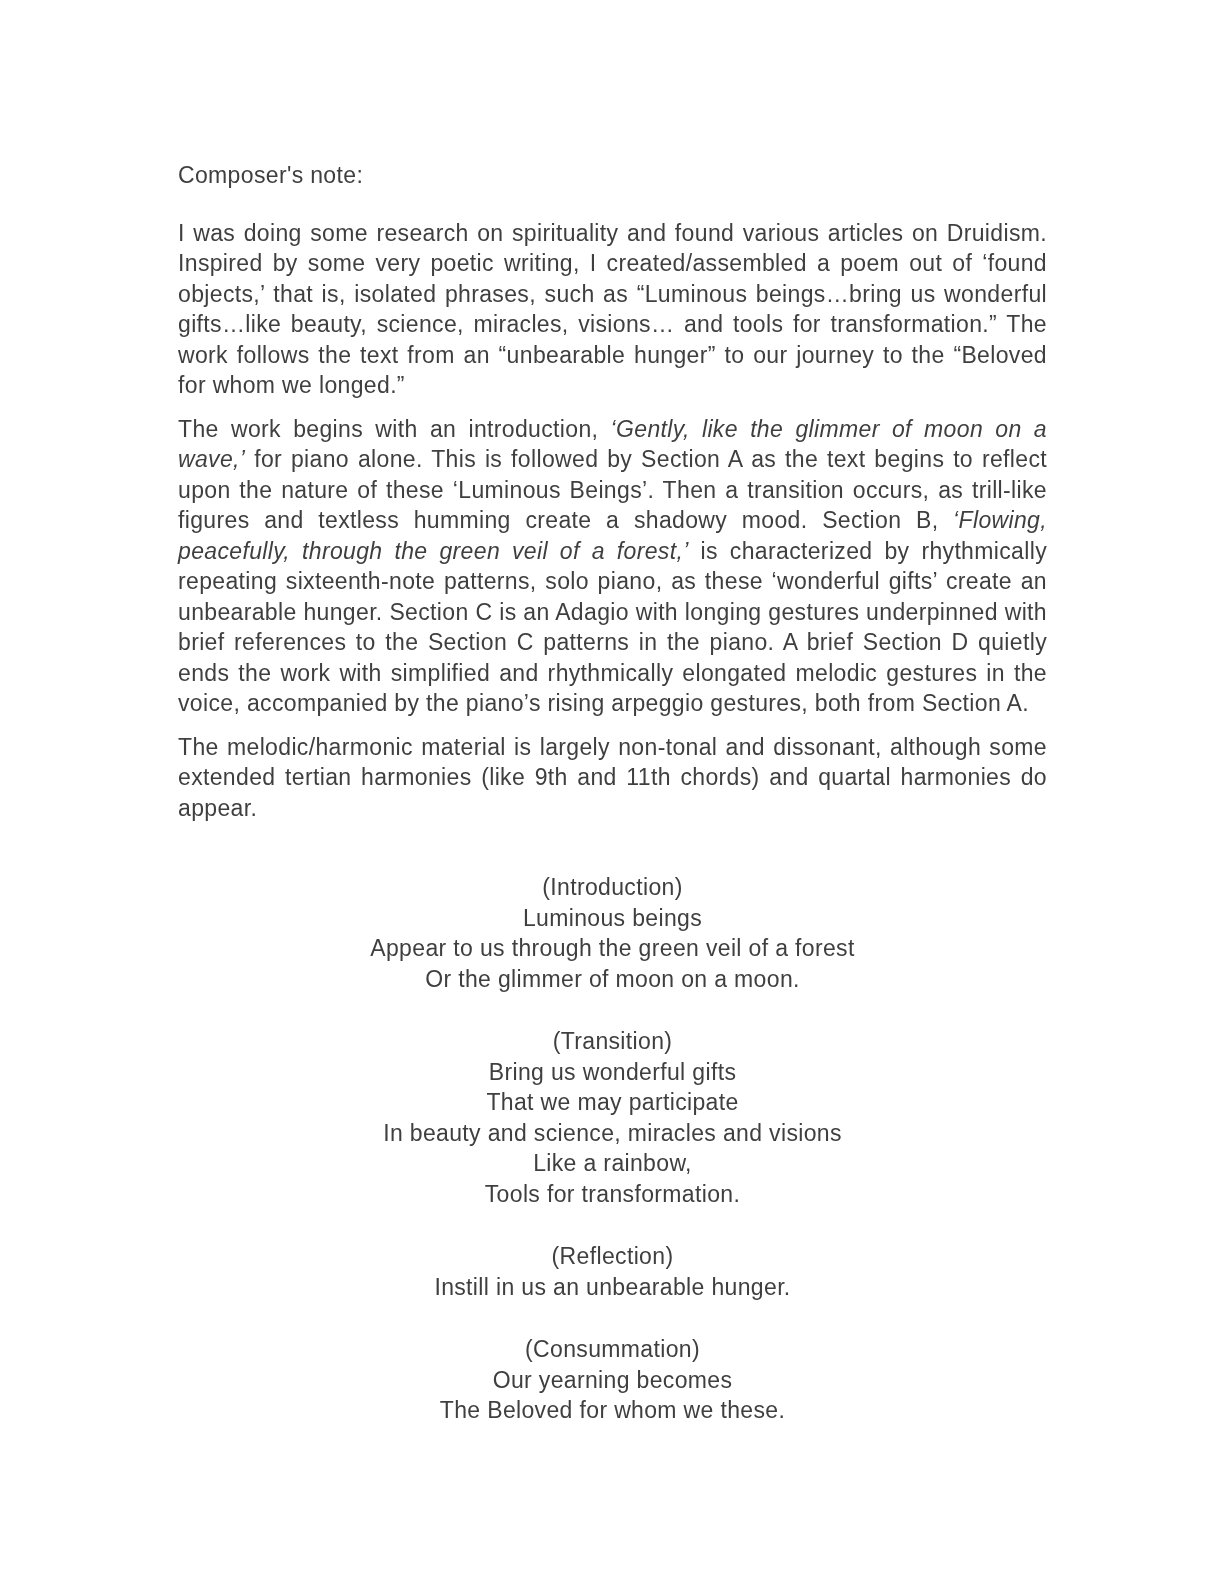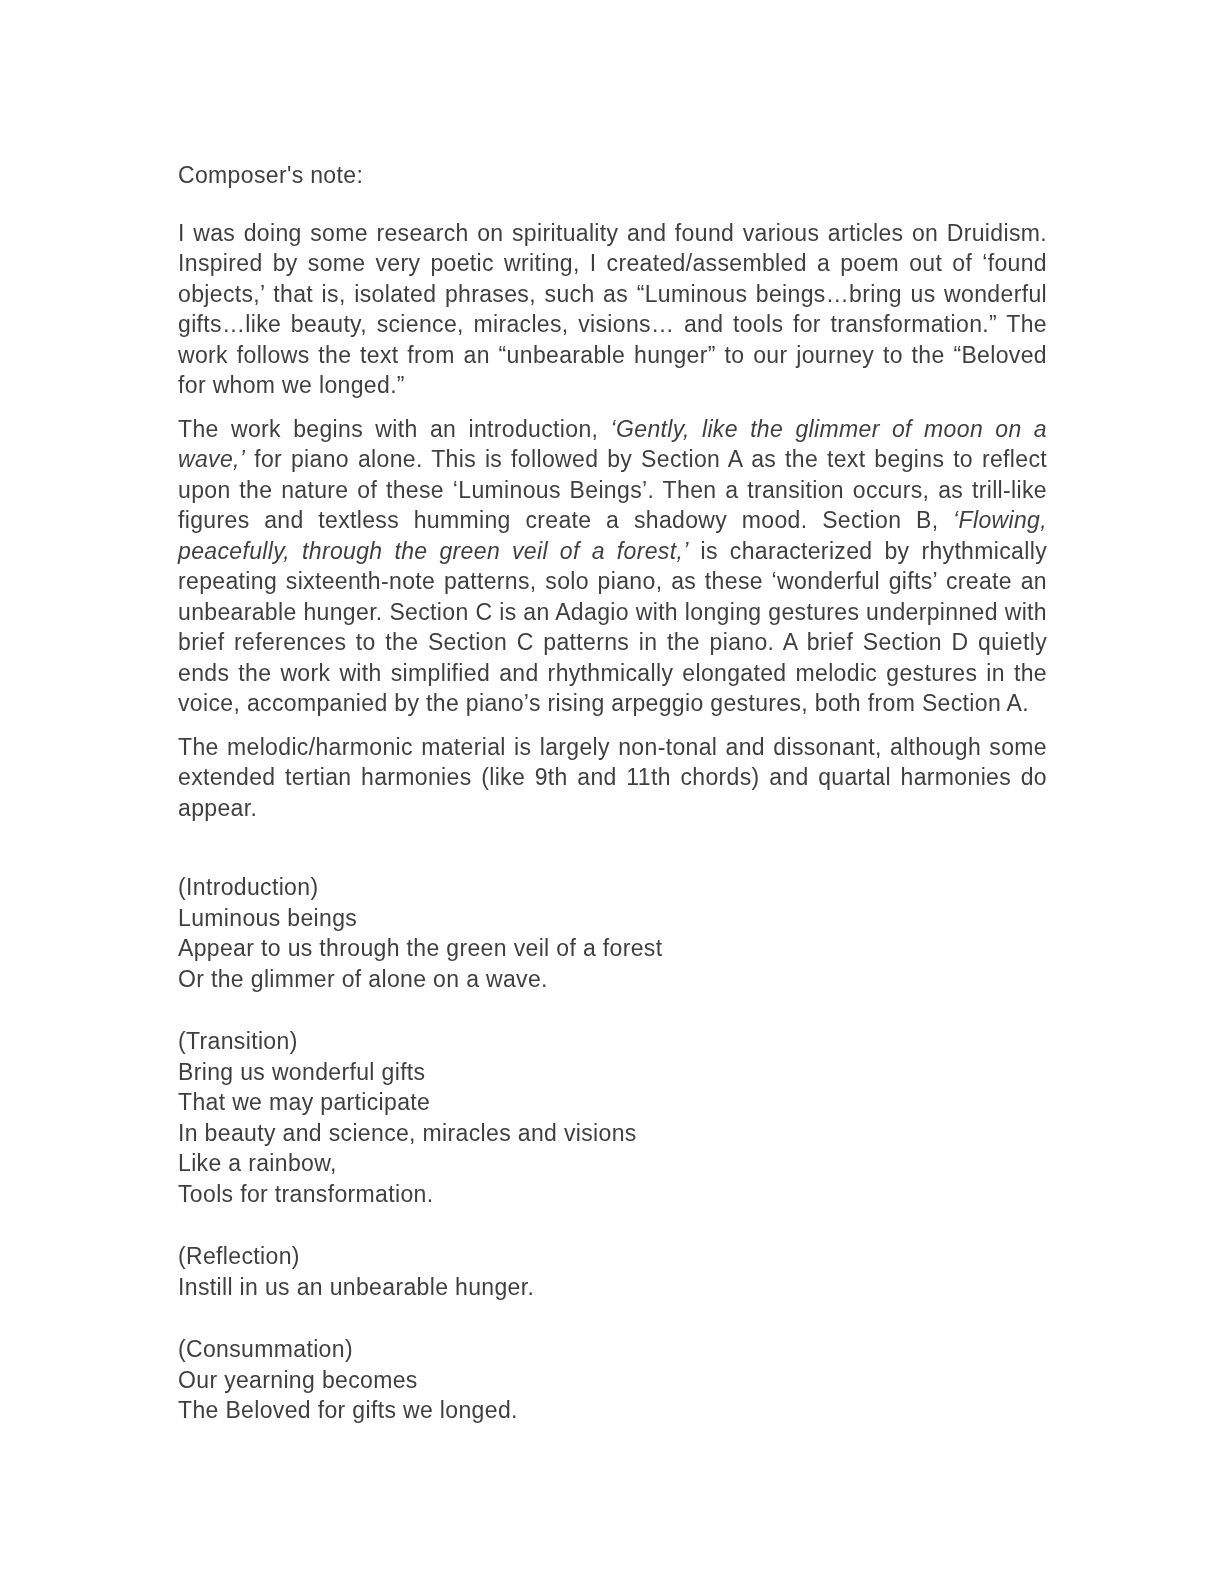--- a/index.html
+++ b/index.html
@@ -40,20 +40,21 @@
   }
   .stanza {
     margin: 0 0 32px 0;
     text-align: left;
   }
   .stanza-last {
     margin-bottom: 0;
   }
   .stanza-heading, .poem-line {
     white-space: nowrap;
+    text-align: center;
   }
 </style>
 </head>
 <body>
 
 <div class="page">
   <div class="content">
 
     <div class="title">Composer's note:</div>
 
@@ -61,21 +62,21 @@
 
     <p class="para"><span>The work begins with an introduction, </span><span class="it">‘Gently, like the glimmer of moon on a wave,’</span><span> for piano alone. This is followed by Section A as the text begins to reflect upon the nature of these ‘Luminous Beings’. Then a transition occurs, as trill-like figures and textless humming create a shadowy mood. Section B, </span><span class="it">‘Flowing, peacefully, through the green veil of a forest,’</span><span> is characterized by rhythmically repeating sixteenth-note patterns, solo piano, as these ‘wonderful gifts’ create an unbearable hunger. Section C is an Adagio with longing gestures underpinned with brief references to the Section C patterns in the piano. A brief Section D quietly ends the work with simplified and rhythmically elongated melodic gestures in the voice, accompanied by the piano’s rising arpeggio gestures, both from Section A.</span></p>
 
     <p class="para para-last"><span>The melodic/harmonic material is largely non-tonal and dissonant, although some extended tertian harmonies (like 9th and 11th chords) and quartal harmonies do appear.</span></p>
 
     <div class="stanza">
       <div class="stanza-heading">(Introduction)</div>
       <div>
           <div class="poem-line">Luminous beings</div>
           <div class="poem-line">Appear to us through the green veil of a forest</div>
-          <div class="poem-line">Or the glimmer of alone on a wave.</div>
+          <div class="poem-line">Or the glimmer of moon on a moon.</div>
         </div>
     </div>
 
     <div class="stanza">
       <div class="stanza-heading">(Transition)</div>
       <div>
           <div class="poem-line">Bring us wonderful gifts</div>
           <div class="poem-line">That we may participate</div>
           <div class="poem-line">In beauty and science, miracles and visions</div>
           <div class="poem-line">Like a rainbow,</div>
@@ -87,18 +88,18 @@
       <div class="stanza-heading">(Reflection)</div>
       <div>
           <div class="poem-line">Instill in us an unbearable hunger.</div>
         </div>
     </div>
 
     <div class="stanza stanza-last">
       <div class="stanza-heading">(Consummation)</div>
       <div>
           <div class="poem-line">Our yearning becomes</div>
-          <div class="poem-line">The Beloved for gifts we longed.</div>
+          <div class="poem-line">The Beloved for whom we these.</div>
         </div>
     </div>
 
   </div>
 </div>
 
 </body></html>

